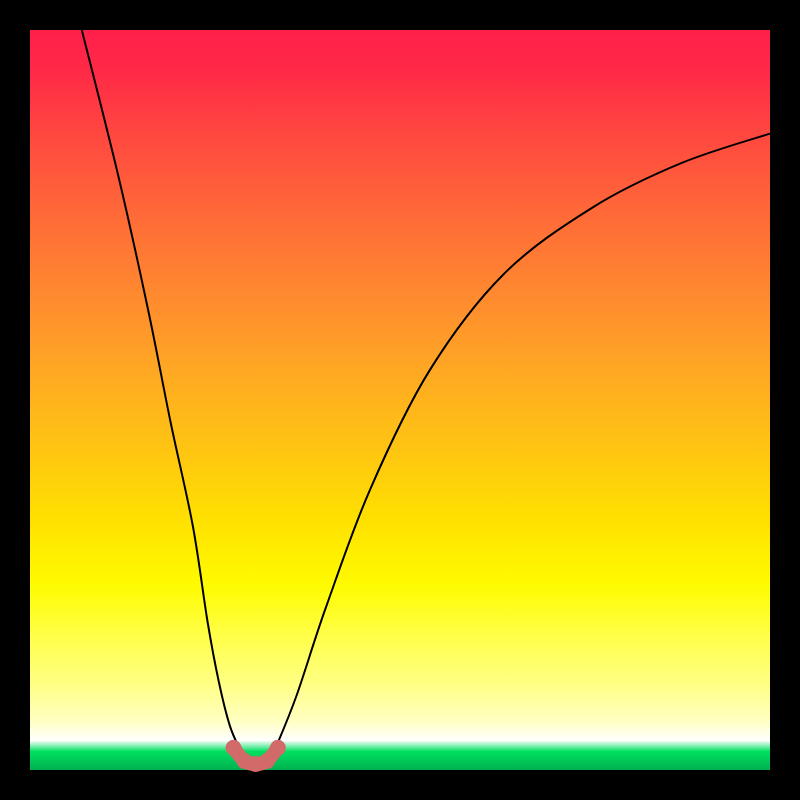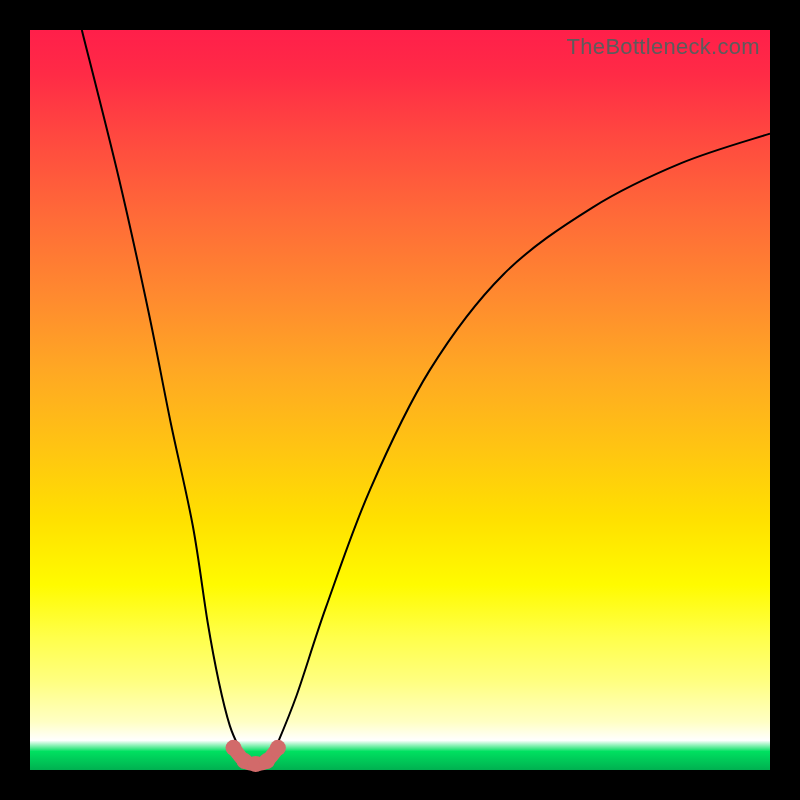--- a/index.html
+++ b/index.html
@@ -72,21 +72,20 @@
     stroke: #d26a6a;
     stroke-width: 14;
     stroke-linecap: round;
   }
 </style>
 </head>
 <body>
 
 <div class="outer">
   <div class="plot">
-    <span class="watermark">TheBottleneck.com</span>
     <svg class="curves" viewBox="0 0 740 740" preserveAspectRatio="none">
       <path id="left-branch" class="curve-path" d="M 51.800000000000004 0 C 57.96666666666667 24.666666666666668, 77.7 101.13333333333333, 88.8 148 C 99.89999999999999 194.86666666666667, 109.76666666666668 240.49999999999997, 118.4 281.2 C 127.03333333333333 321.9, 133.2 356.4333333333334, 140.6 392.20000000000005 C 148 427.9666666666667, 156.63333333333335 462.49999999999994, 162.8 495.79999999999995 C 168.96666666666667 529.0999999999999, 173.28333333333333 566.1, 177.6 592 C 181.91666666666666 617.9, 185 633.9333333333334, 188.70000000000002 651.2 C 192.40000000000003 668.4666666666667, 196.10000000000002 683.8833333333333, 199.8 695.6 C 203.5 707.3166666666667, 209.04999999999998 717.1833333333334, 210.89999999999998 721.5"></path>
       <path id="right-branch" class="curve-path" d="M 244.20000000000002 721.5 C 247.9 712.25, 257.76666666666665 690.05, 266.4 666 C 275.0333333333333 641.95, 283.66666666666663 611.7333333333333, 296 577.2 C 308.33333333333337 542.6666666666667, 323.1333333333334 498.2666666666667, 340.40000000000003 458.8 C 357.6666666666667 419.3333333333333, 377.40000000000003 376.16666666666663, 399.6 340.4 C 421.8 304.6333333333333, 446.4666666666667 271.3333333333333, 473.6 244.2 C 500.73333333333335 217.06666666666666, 532.8 196.10000000000002, 562.4 177.60000000000002 C 592 159.10000000000002, 621.6 145.5333333333334, 651.2 133.20000000000005 C 680.8000000000001 120.86666666666672, 725.2 108.53333333333336, 740 103.60000000000002"></path>
       <path id="dot-bridge" class="dot-bridge" d="M 203.50000000000003 717.8 C 205.35000000000002 720.02, 210.9 728.4066666666666, 214.6 731.12 C 218.29999999999998 733.8333333333334, 222 734.08, 225.7 734.08 C 229.39999999999998 734.08, 233.10000000000002 733.8333333333334, 236.8 731.12 C 240.5 728.4066666666666, 246.05 720.02, 247.9 717.8"></path>
       <g id="dots">
           <circle cx="203.50000000000003" cy="717.8" r="8" class="dot"></circle>
           <circle cx="214.6" cy="731.12" r="8" class="dot"></circle>
           <circle cx="225.7" cy="734.08" r="8" class="dot"></circle>
           <circle cx="236.8" cy="731.12" r="8" class="dot"></circle>
           <circle cx="247.9" cy="717.8" r="8" class="dot"></circle>

